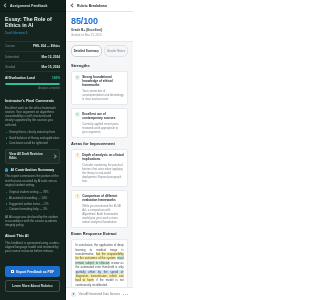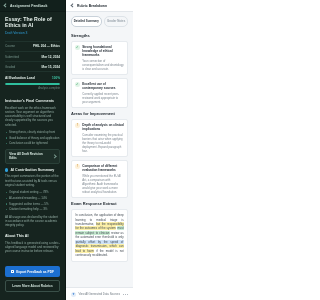--- a/index.html
+++ b/index.html
@@ -340,20 +340,25 @@
 
   <main class="main">
 
     <div class="mn-topbar">
       <span class="mn-back"></span>
       <span class="mn-topbar-title">Rubric Breakdown</span>
     </div>
 
     <div class="mn-scroll">
 
+      <div class="score-card">
+        <div class="score-val">85/100</div>
+        <div class="score-grade">Grade B+ (Excellent)</div>
+        <div class="score-date">Graded on Mar 15, 2024</div>
+      </div>
 
       <div class="pill-row">
         <div class="pill pill-active">
           <span>Detailed Summary</span>
         </div>
         <div class="pill pill-idle">
           <span>Grader Notes</span>
         </div>
       </div>
 

